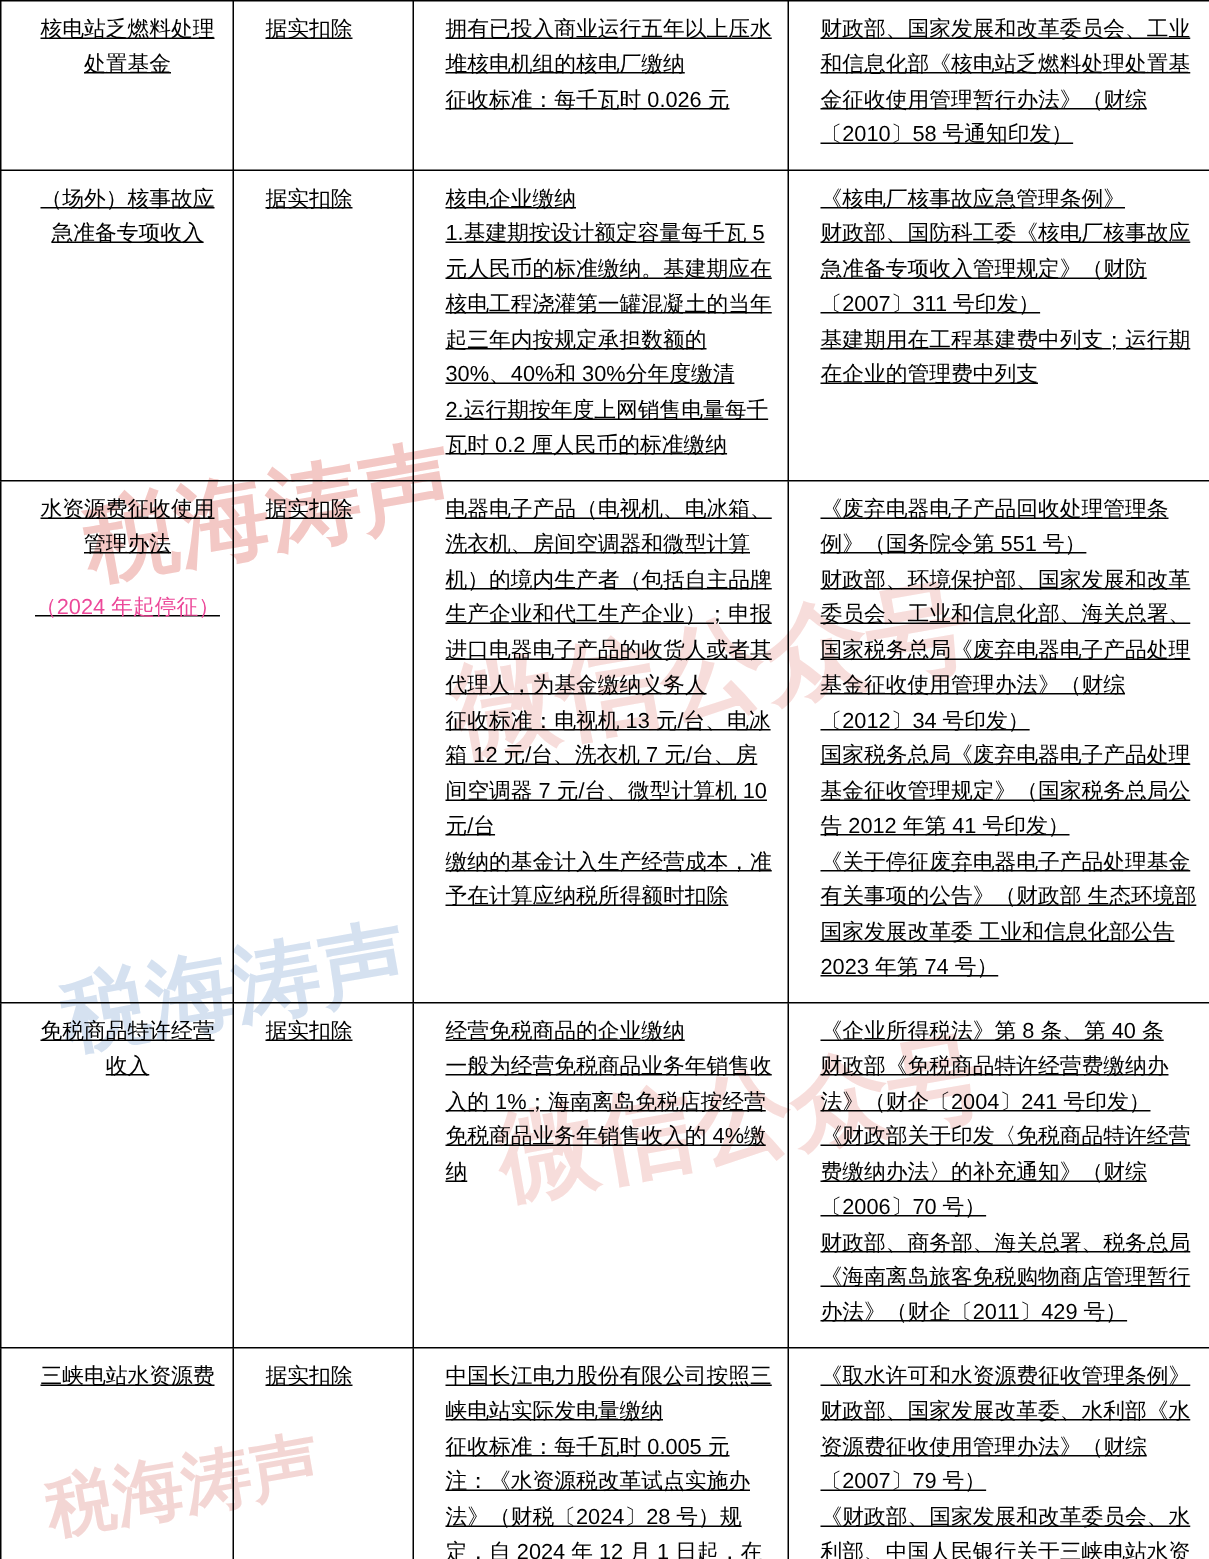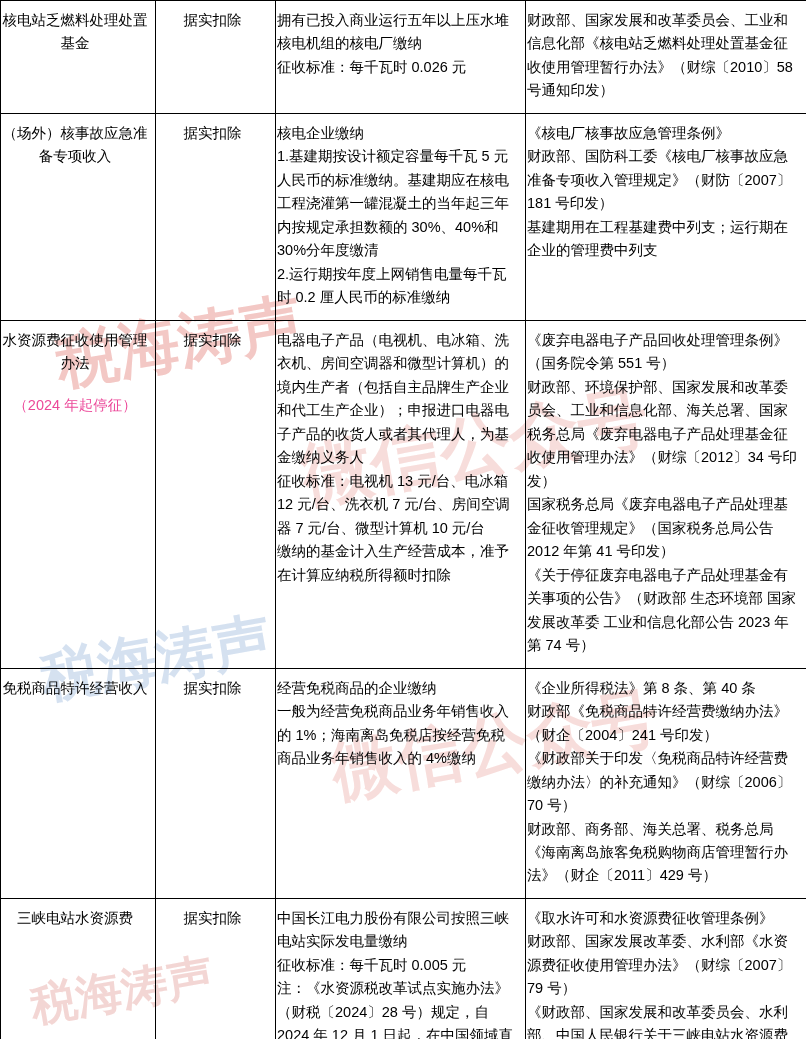--- a/index.html
+++ b/index.html
@@ -23,39 +23,39 @@
     border-collapse: collapse;
     width: 806px;
     table-layout: fixed;
     position: relative;
     z-index: 2;
     background: transparent;
   }
   table.tax-table td {
     border: 1px solid #000000;
     vertical-align: top;
-    padding: 8px 7px 10px 1px;
+    padding: 8px 7px 10px 21px;
     font-size: 14.5px;
     line-height: 1.62;
     background: transparent;
+    text-decoration: underline;
   }
   col.c1 { width: 155px; }
   col.c2 { width: 120px; }
   col.c3 { width: 250px; }
   col.c4 { width: 281px; }
 
   .cell-name {
     text-align: center;
     vertical-align: middle;
     font-size: 15px;
     line-height: 1.7;
   }
   .cell-name .name-text { display: block; }
   .cell-basis {
-    text-align: center;
     vertical-align: middle;
     font-size: 15px;
   }
   .cell-note {
     display: block;
     color: #ec4899;
     margin-top: 18px;
     font-size: 14.5px;
   }
   .para { margin: 0; }
@@ -151,21 +151,21 @@
           <span class="name-text">（场外）核事故应急准备专项收入</span>
         </td>
         <td class="cell-basis">据实扣除</td>
         <td>
           <p class="para">核电企业缴纳</p>
           <p class="para">1.基建期按设计额定容量每千瓦 5 元人民币的标准缴纳。基建期应在核电工程浇灌第一罐混凝土的当年起三年内按规定承担数额的 30%、40%和 30%分年度缴清</p>
           <p class="para">2.运行期按年度上网销售电量每千瓦时 0.2 厘人民币的标准缴纳</p>
         </td>
         <td>
           <p class="para">《核电厂核事故应急管理条例》</p>
-          <p class="para">财政部、国防科工委《核电厂核事故应急准备专项收入管理规定》（财防〔2007〕181 号印发）</p>
+          <p class="para">财政部、国防科工委《核电厂核事故应急准备专项收入管理规定》（财防〔2007〕311 号印发）</p>
           <p class="para">基建期用在工程基建费中列支；运行期在企业的管理费中列支</p>
         </td>
       </tr>
 
       <tr>
         <td class="cell-name">
           <span class="name-text">水资源费征收使用管理办法</span>
           <span class="cell-note">（2024 年起停征）</span>
         </td>
         <td class="cell-basis">据实扣除</td>

